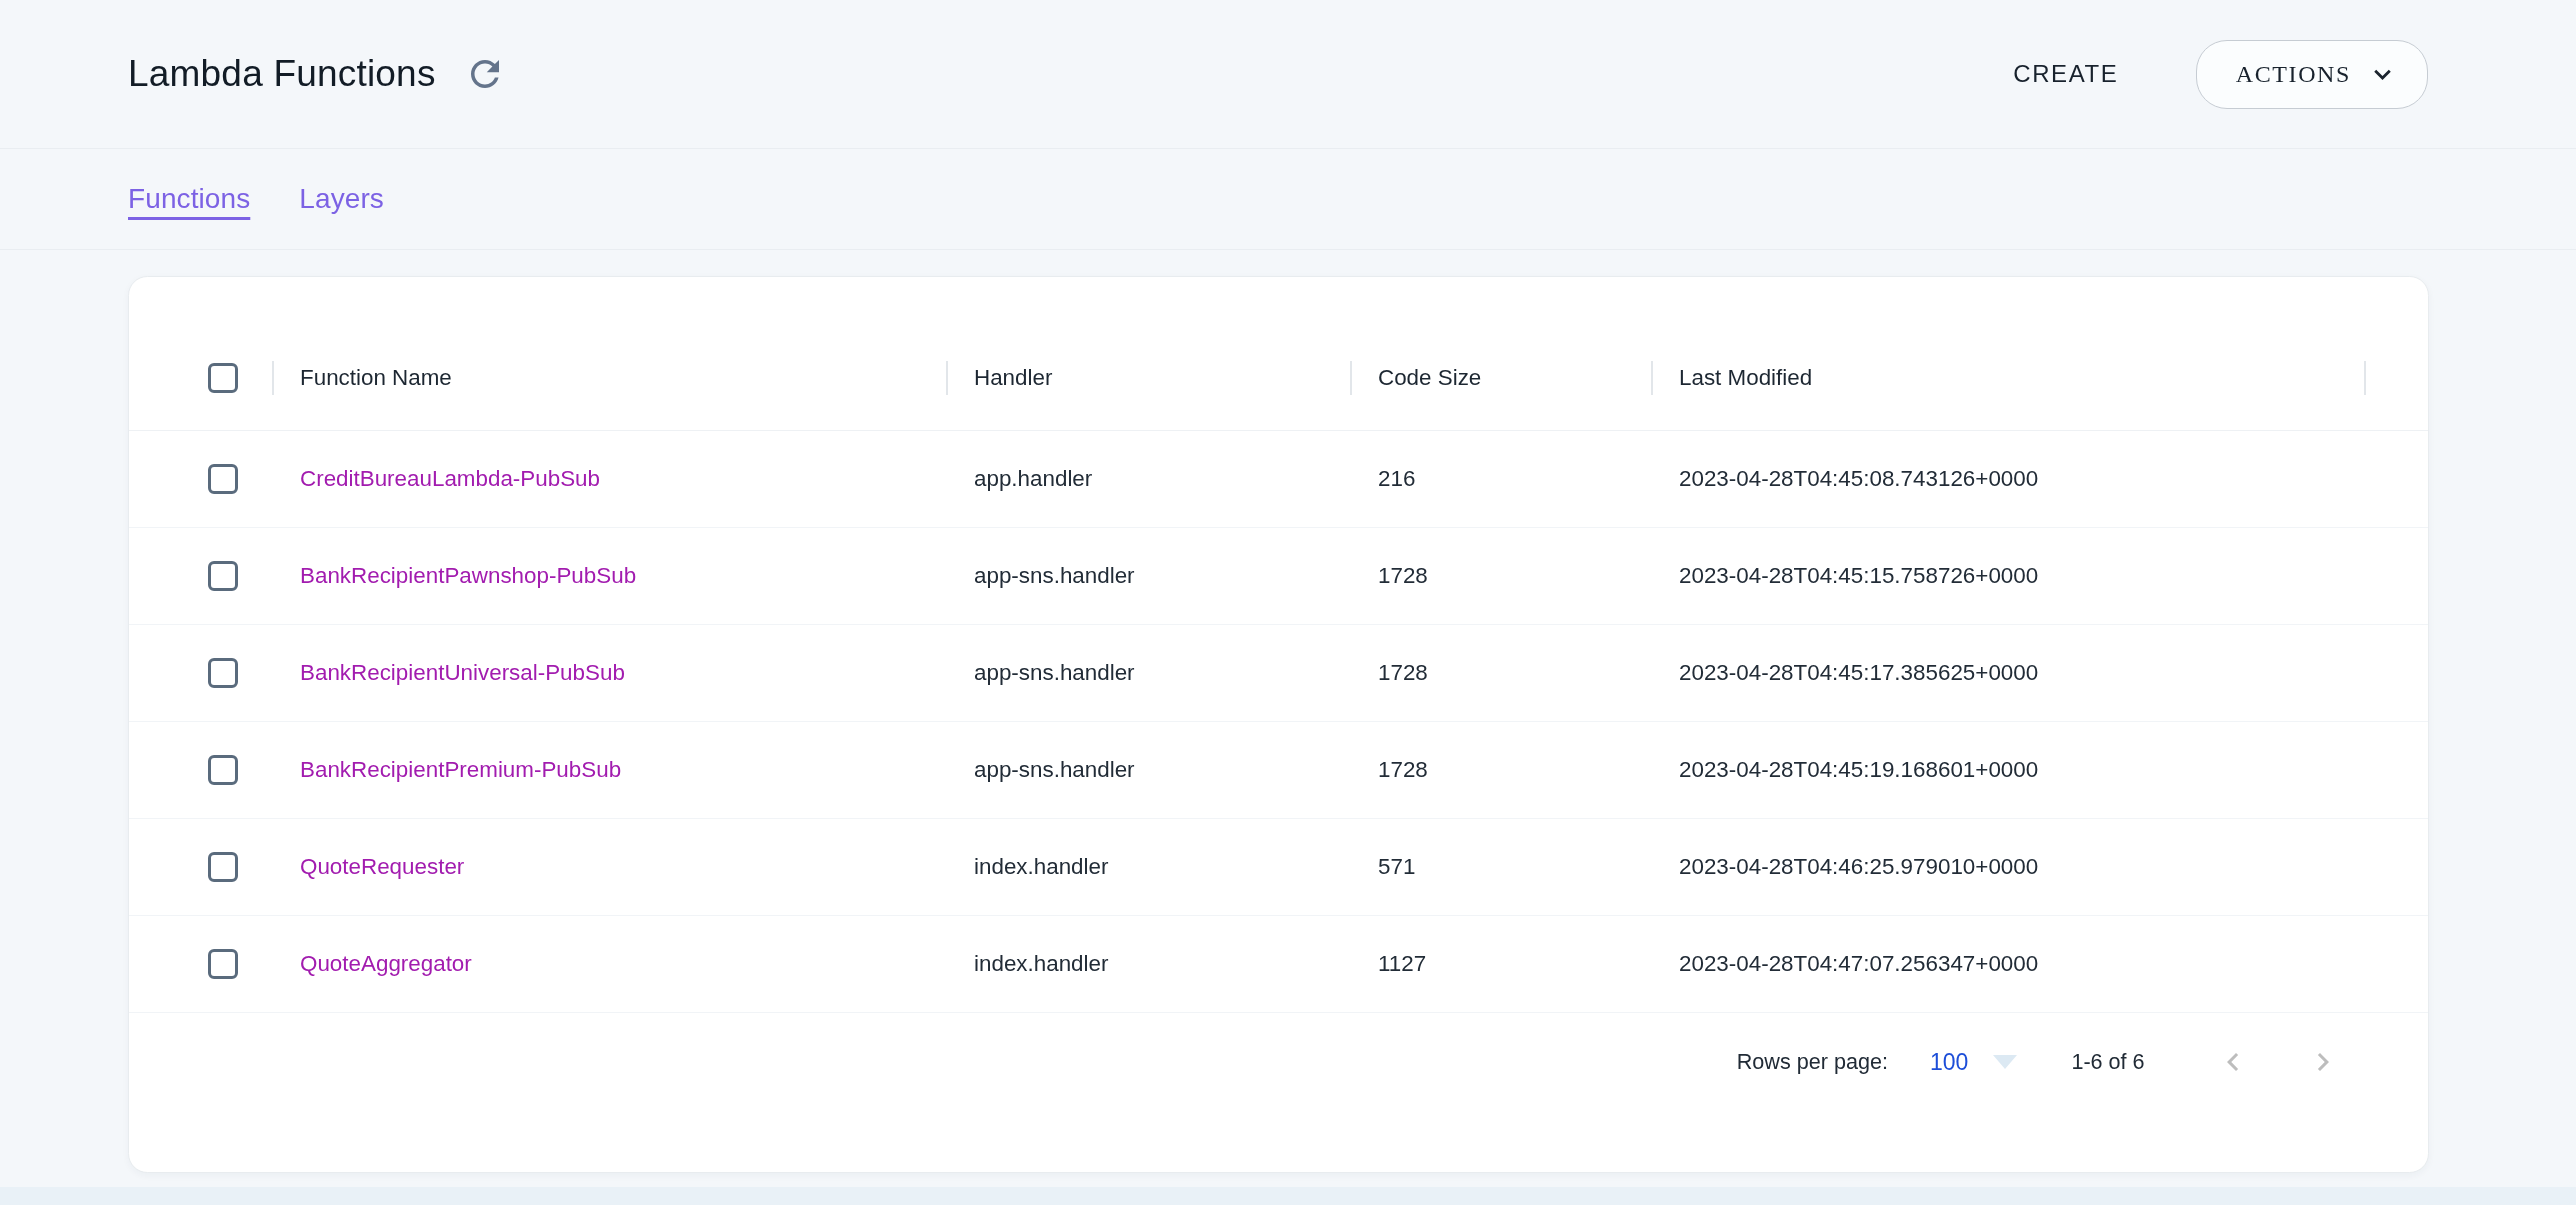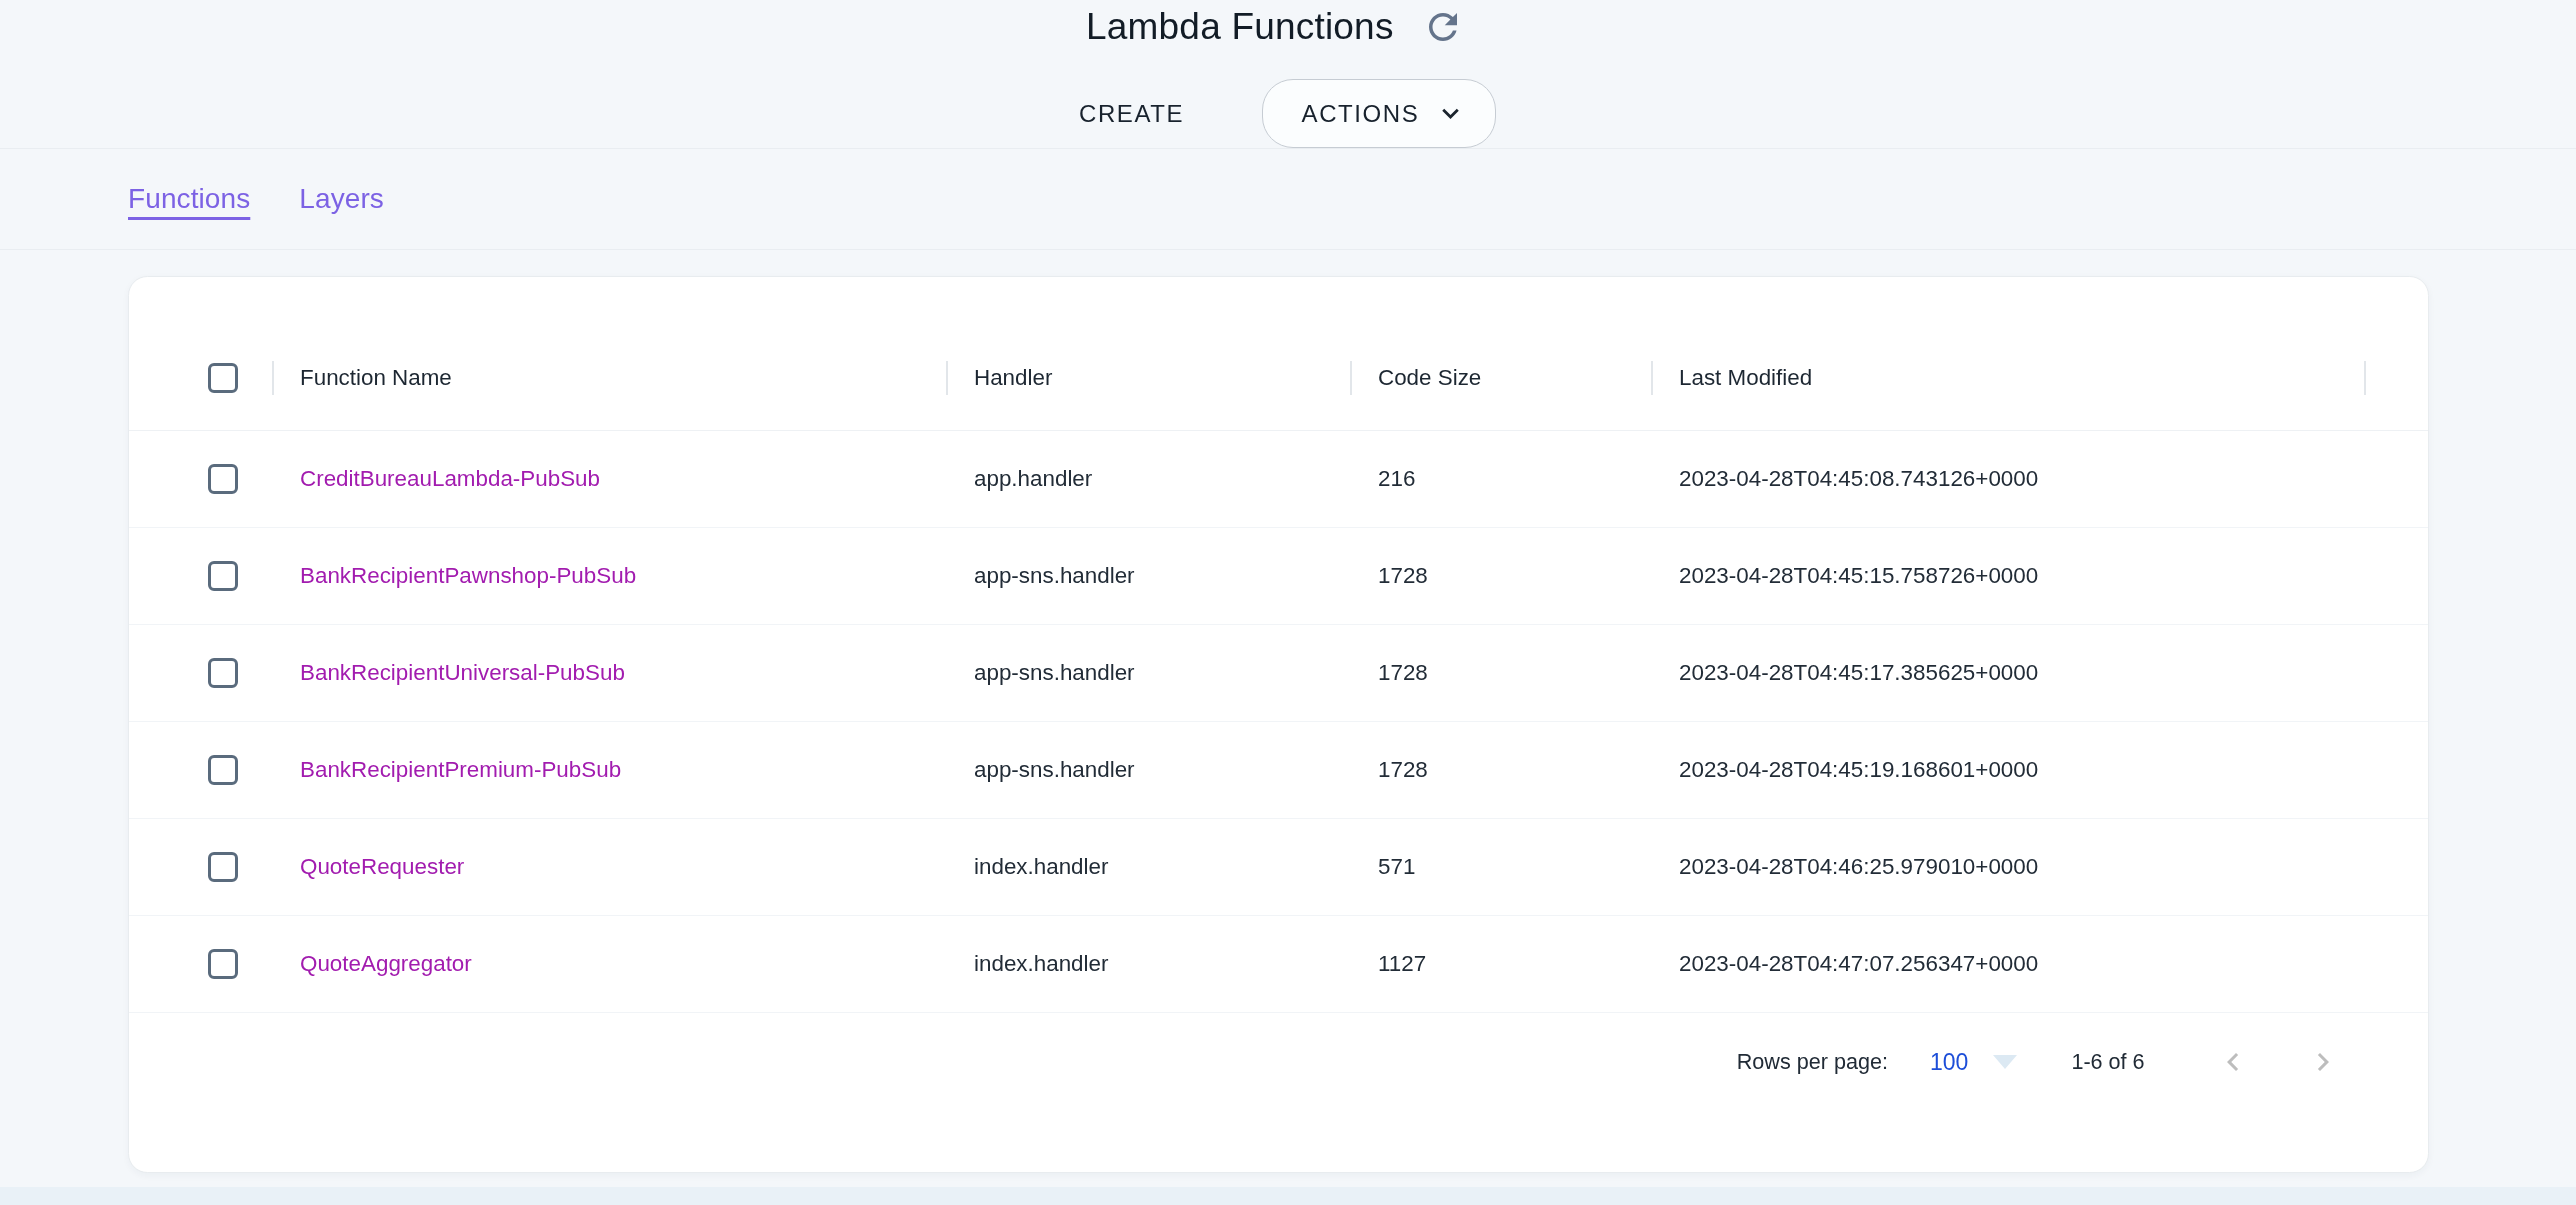--- a/index.html
+++ b/index.html
@@ -13,21 +13,20 @@
     position: relative;
   }
 
   
   .topbar {
     height: 149px;
     display: flex; align-items: center; justify-content: space-between;
     padding: 0 148px 0 128px;
     border-bottom: 1.5px solid #e9edf1;
     background: #f4f7fa;
-    flex-direction: column;
   }
   .title-group { display: flex; align-items: center; gap: 22.4px; }
   .page-title {
     margin: 0; font-size: 37px; font-weight: 500; letter-spacing: 0.2px;
     color: #121c26;
   }
   .icon-btn {
     background: none; border: none; padding: 6px; cursor: pointer;
     display: flex; align-items: center; justify-content: center;
   }
@@ -36,21 +35,21 @@
     background: none; border: none; cursor: pointer;
     font-family: "Liberation Sans", sans-serif;
     font-size: 24px; font-weight: 500; letter-spacing: 1.6px; color: #18222d;
     padding: 13.4px 19.4px;
   }
   .outlined-btn {
     display: flex; align-items: center; gap: 15px; cursor: pointer;
     background: #fbfdfe;
     border: 1.5px solid #c6ccd3; border-radius: 31px;
     height: 69px; padding: 0 28px 0 39px;
-    font-family: Liberation Sans, sans-serif;
+    font-family: Liberation Serif, serif;
     font-size: 24px; font-weight: 500; letter-spacing: 1.6px; color: #18222d;
   }
 
   
   .tabs {
     height: 101px;
     display: flex; align-items: center; gap: 49px;
     padding: 0 128px;
     border-bottom: 1.5px solid #e9edf1;
   }

